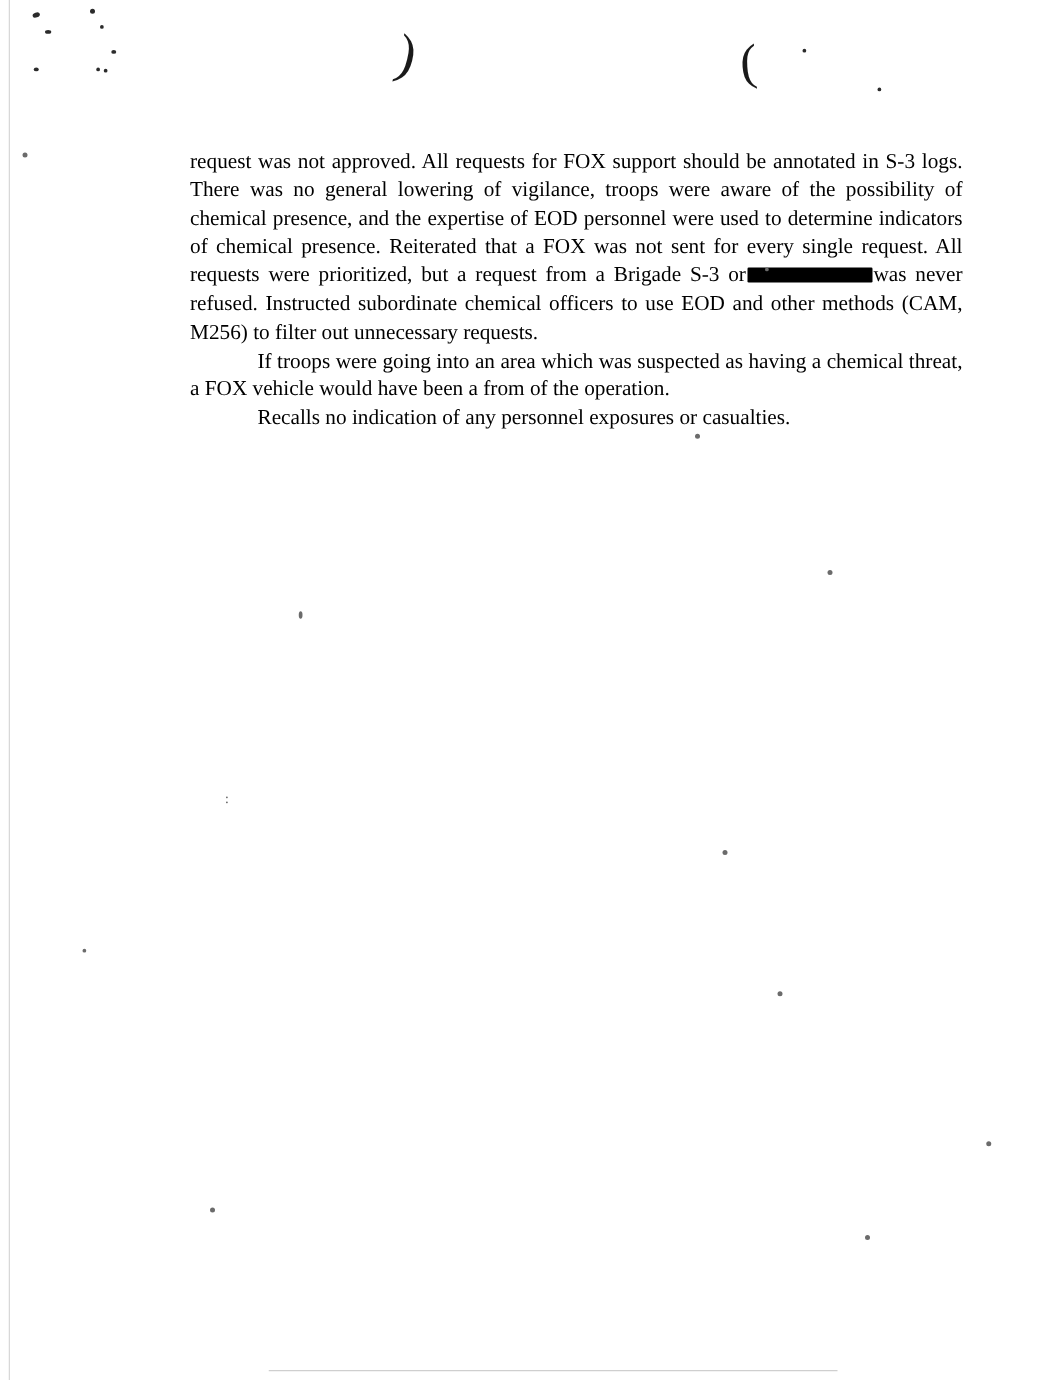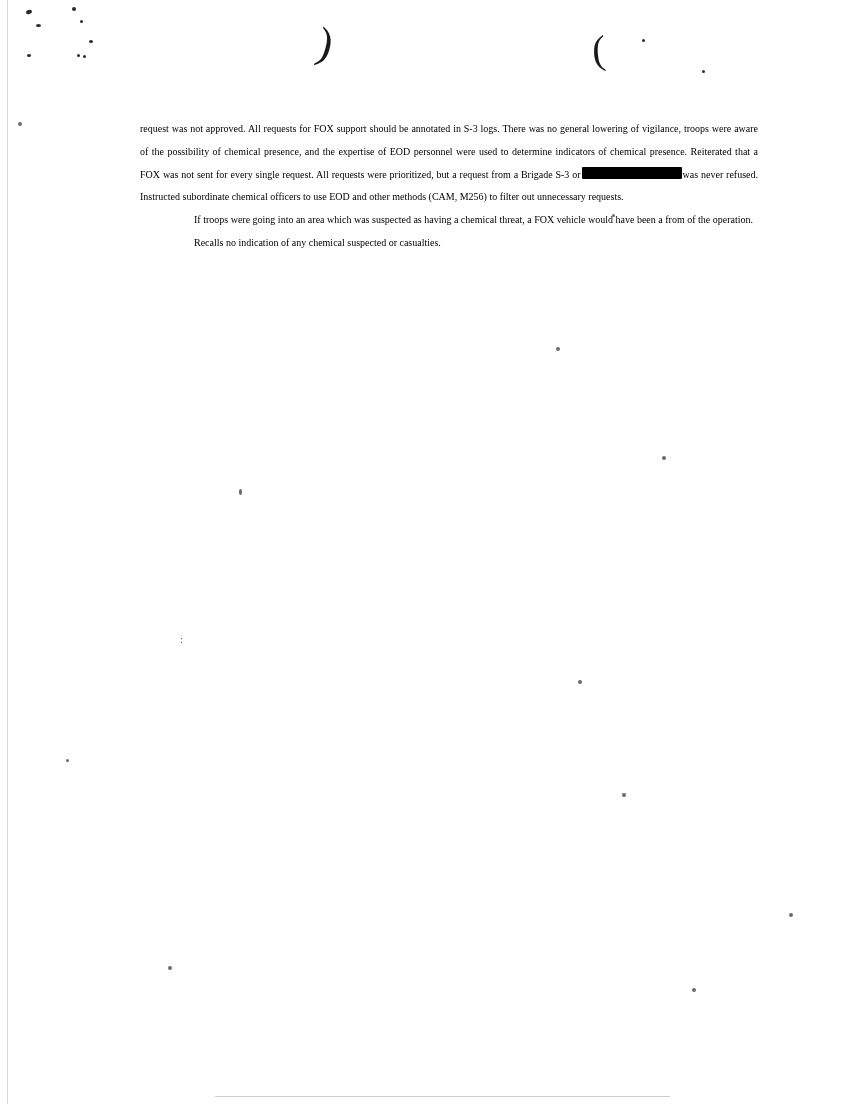--- a/index.html
+++ b/index.html
@@ -56,24 +56,24 @@
   }
   .curl-right {
     left: 592px;
     top: 30px;
     font-size: 40px;
     transform: rotate(-4deg);
   }
 
   .body-text {
     position: absolute;
-    left: 140px;
+    left: 152px;
     top: 118px;
     width: 618px;
-    font-size: 10px;
+    font-size: 17px;
     line-height: 22.8px;
     text-align: justify;
     text-justify: inter-word;
   }
   .body-text p {
     margin: 0;
   }
   .p-indent {
     text-indent: 54px;
   }
@@ -120,21 +120,21 @@
   <div class="mark" style="left:83px; top:55px; width:3px; height:3px;"></div>
   <div class="mark" style="left:642px; top:39px; width:3px; height:3px;"></div>
   <div class="mark" style="left:702px; top:70px; width:3px; height:3px;"></div>
 
   <div class="curl curl-left">)</div>
   <div class="curl curl-right">(</div>
 
   <div class="body-text">
     <p><span>request was not approved.  All requests for FOX support should be annotated in S-3 logs. There was no general lowering of vigilance, troops were aware of the possibility of chemical presence, and the expertise of EOD personnel were used to determine indicators of chemical presence.  Reiterated that a FOX was not sent for every single request.  All requests were prioritized, but a request from a Brigade S-3 or</span><span class="redaction"></span><span>was never refused.  Instructed subordinate chemical officers to use EOD and other methods (CAM, M256) to filter out unnecessary requests.</span></p>
     <p class="p-indent">If troops were going into an area which was suspected as having a chemical threat, a FOX vehicle would have been a from of the operation.</p>
-    <p class="p-indent">Recalls no indication of any chemical suspected or casualties.</p>
+    <p class="p-indent">Recalls no indication of any personnel exposures or casualties.</p>
   </div>
 
   <div class="speck" style="left:18px; top:122px; width:4px; height:4px;"></div>
   <div class="speck" style="left:556px; top:347px; width:4px; height:4px;"></div>
   <div class="speck" style="left:612px; top:214px; width:3px; height:3px;"></div>
   <div class="speck" style="left:662px; top:456px; width:4px; height:4px;"></div>
   <div class="speck" style="left:578px; top:680px; width:4px; height:4px;"></div>
   <div class="speck" style="left:622px; top:793px; width:4px; height:4px;"></div>
   <div class="speck" style="left:789px; top:913px; width:4px; height:4px;"></div>
   <div class="speck" style="left:692px; top:988px; width:4px; height:4px;"></div>

